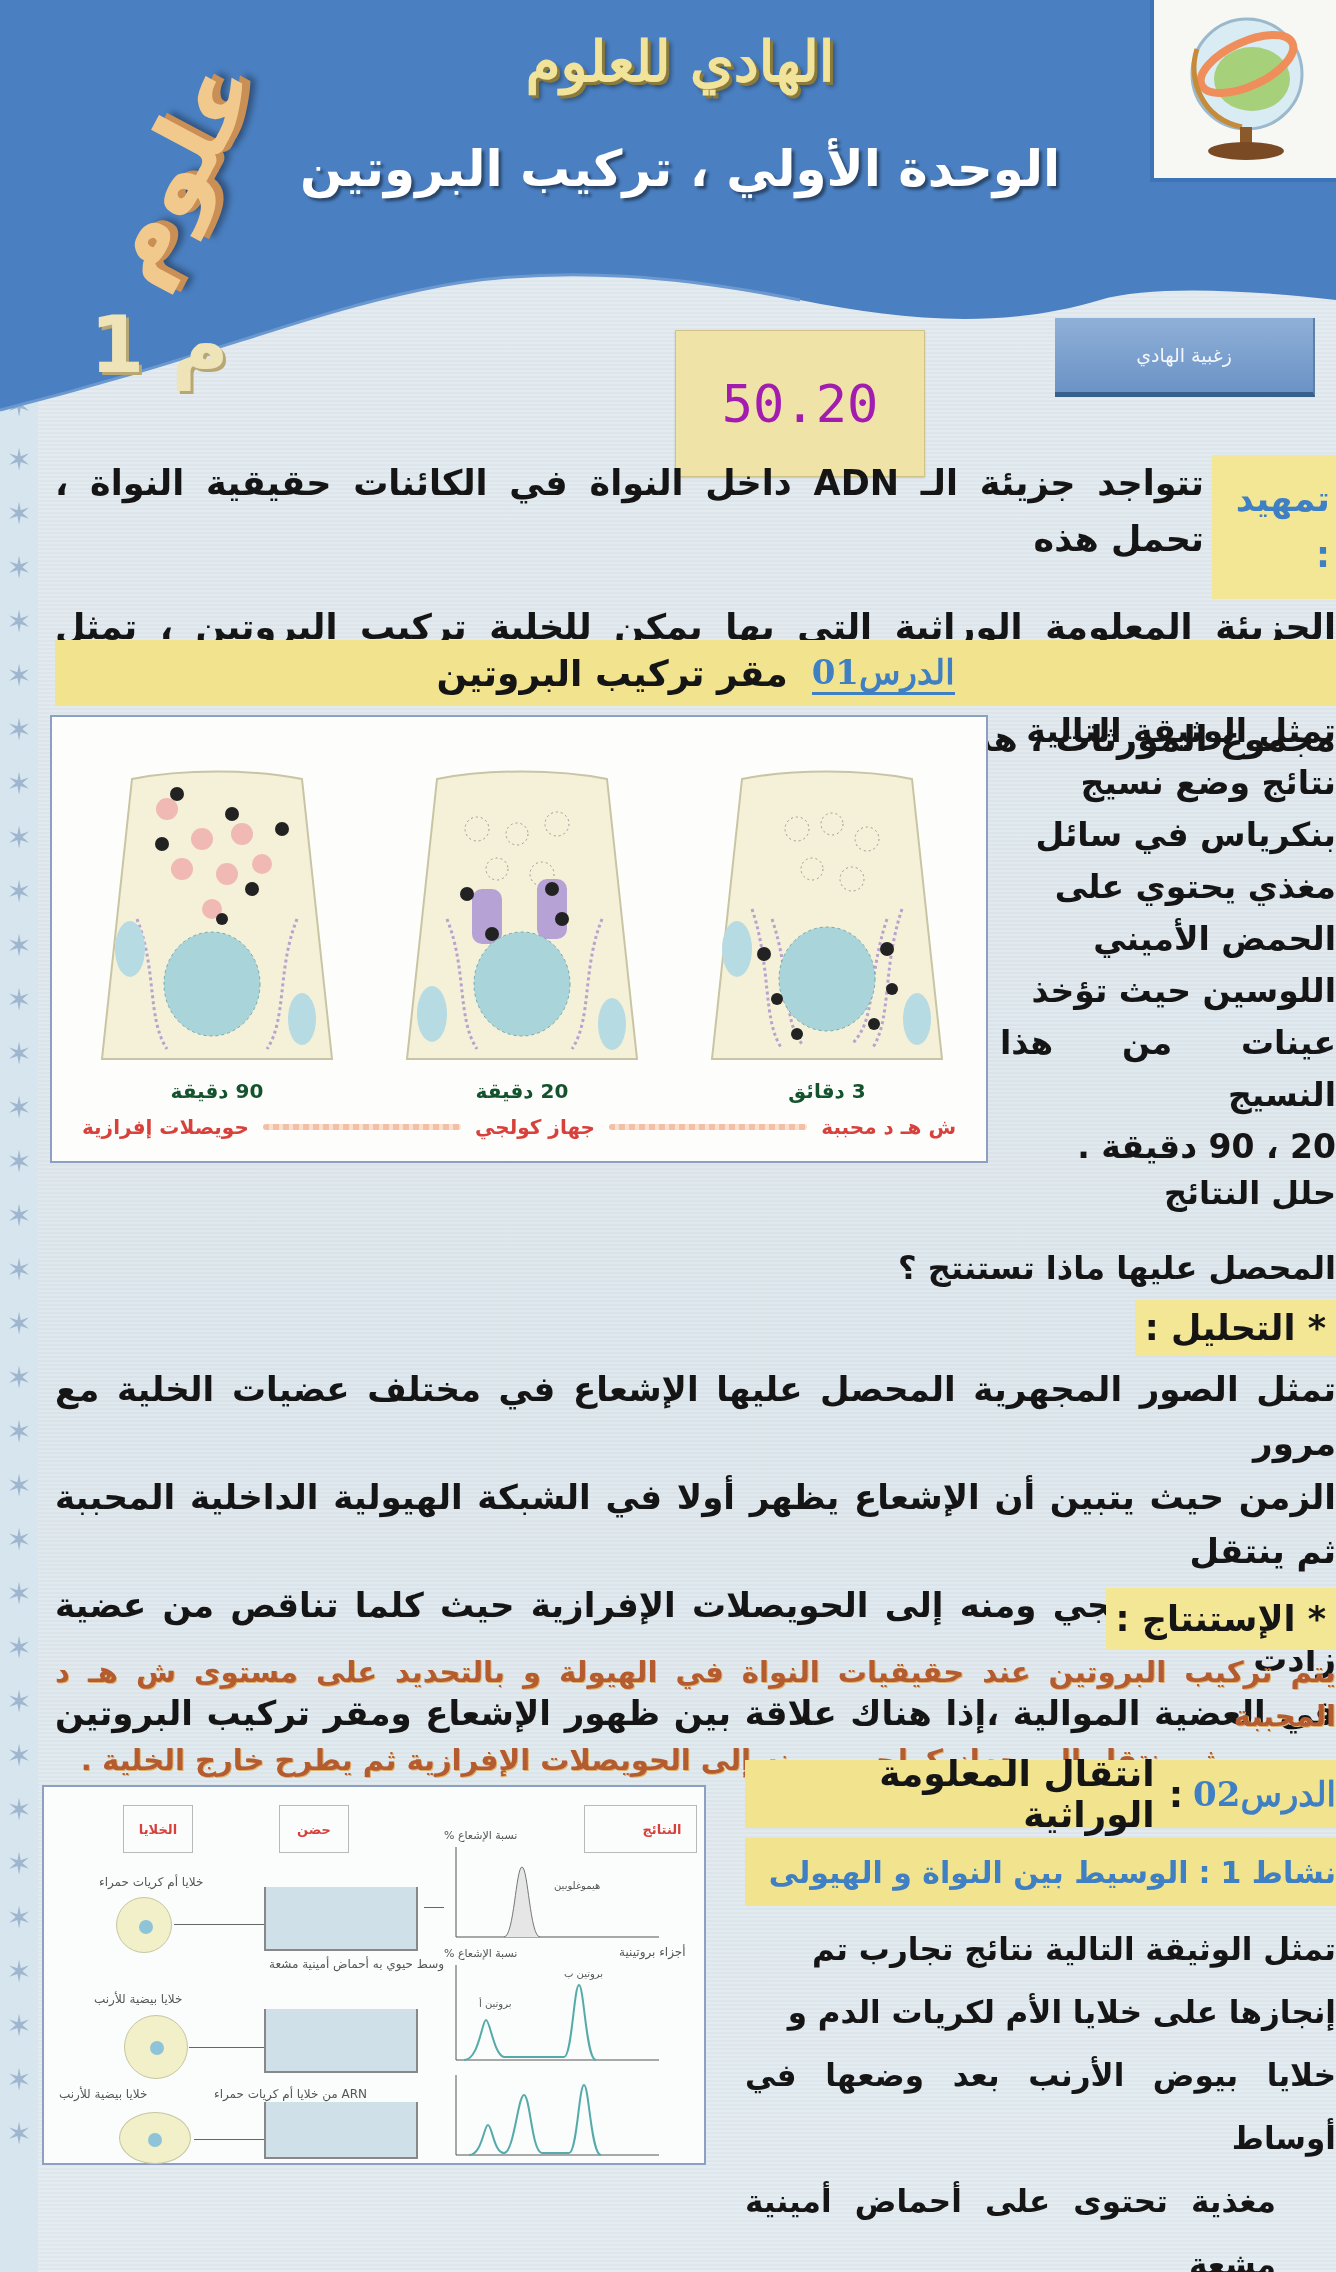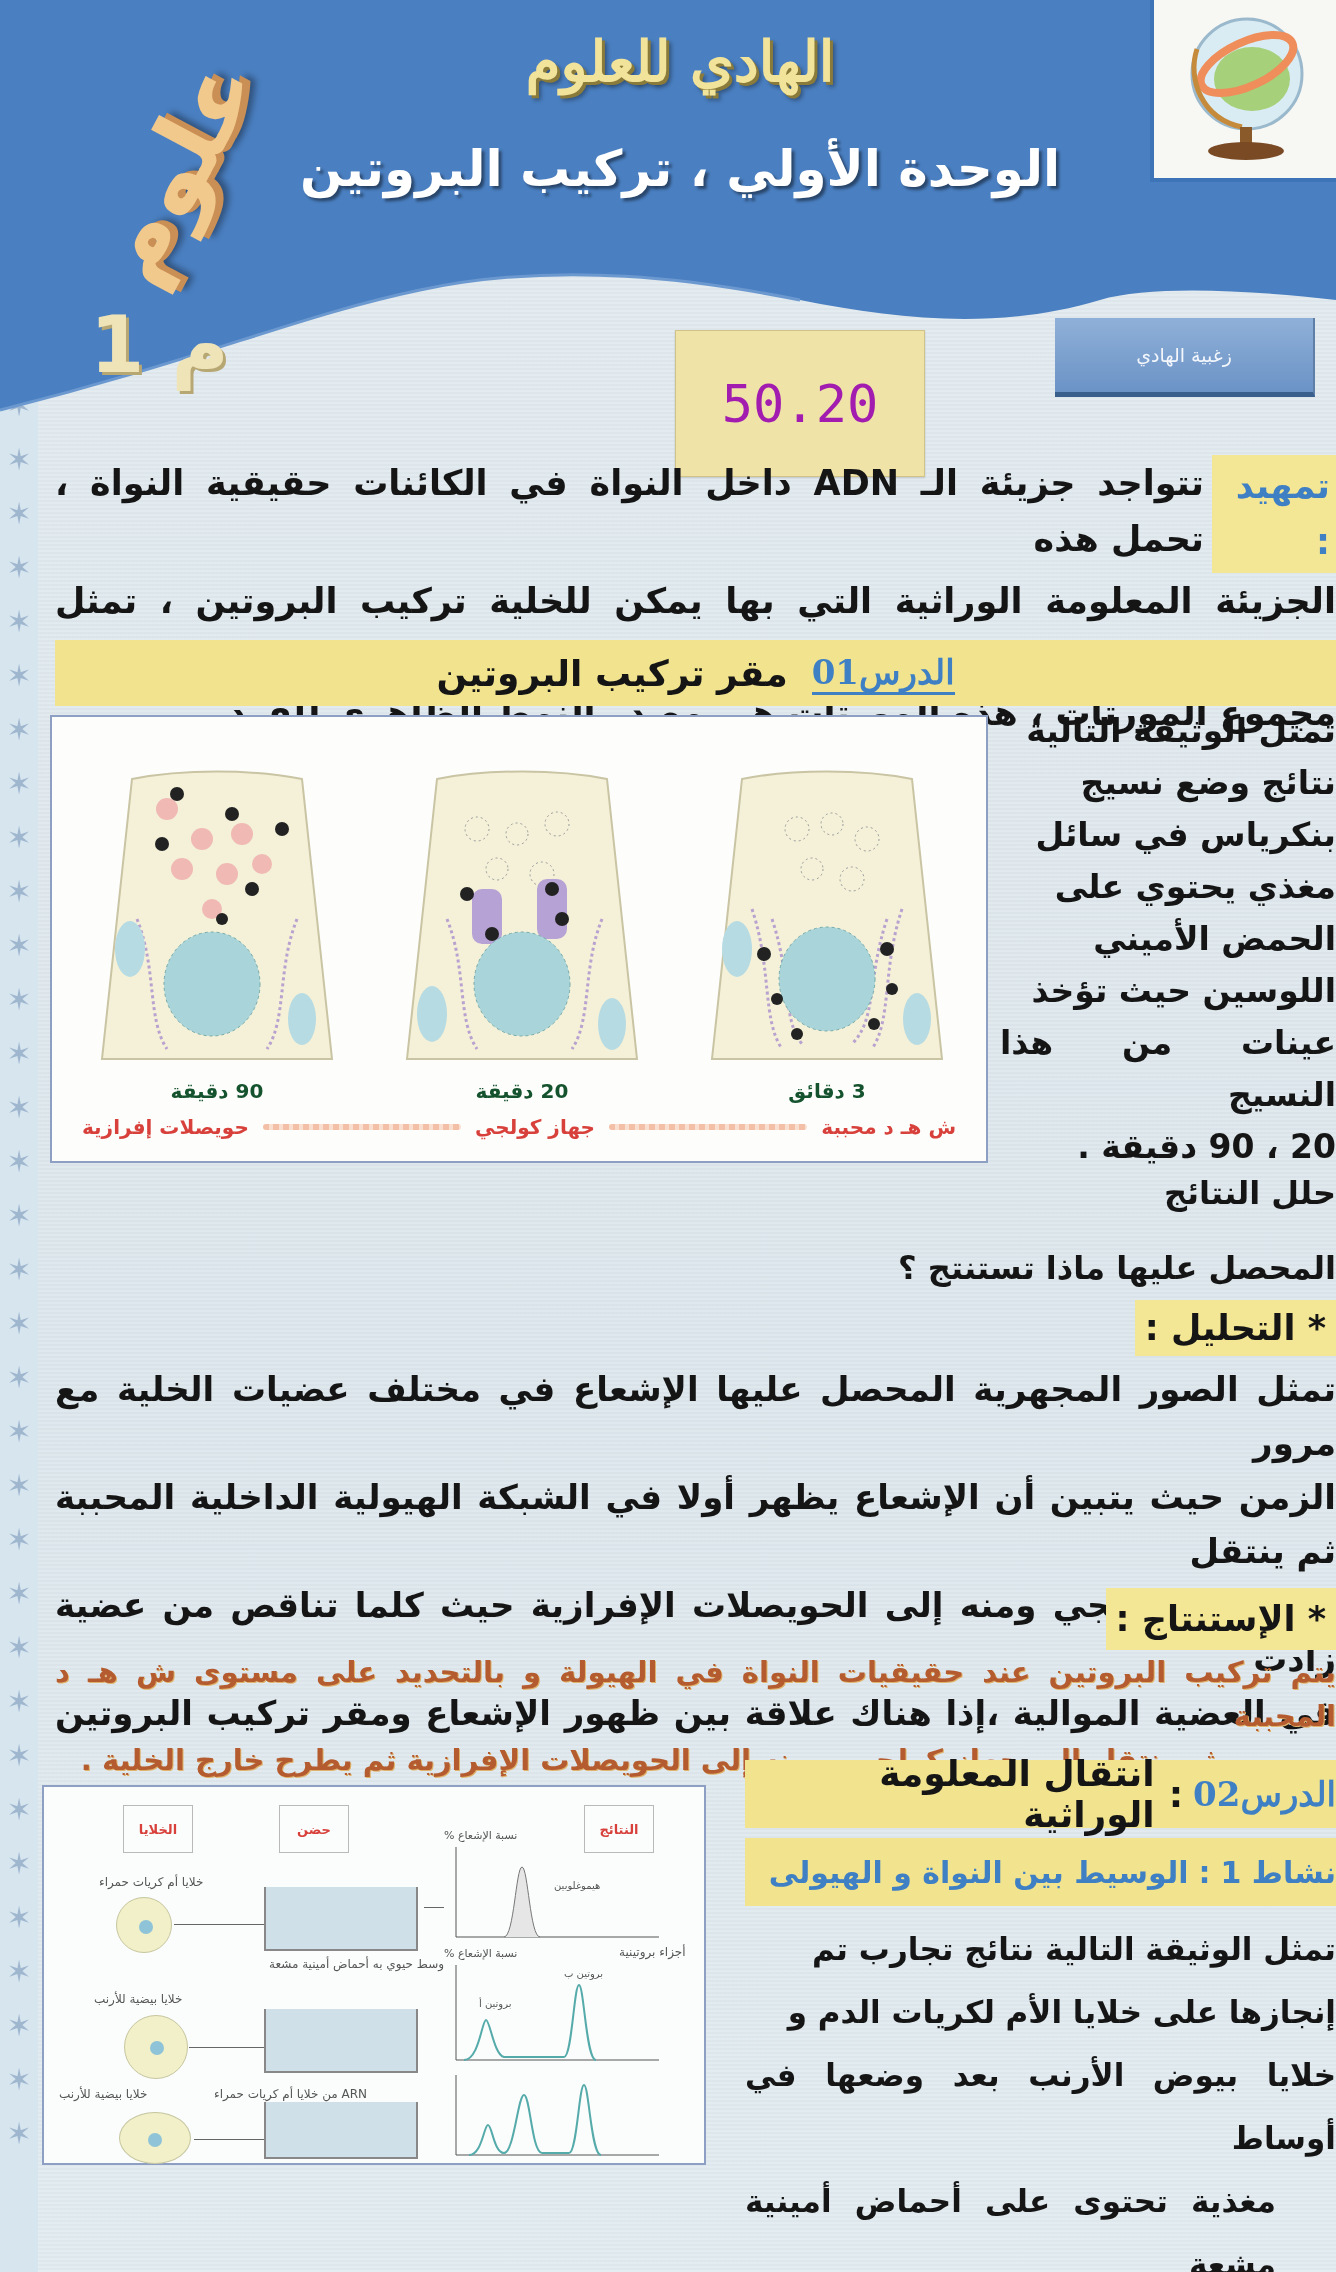--- a/index.html
+++ b/index.html
@@ -68,21 +68,21 @@
     display:flex; align-items:center; justify-content:center; direction:ltr;
     box-shadow:0 1px 2px rgba(0,0,0,0.15);
   }
 
   
   .txt {
     position:absolute; right:0; font-weight:bold; color:#151515;
     font-size:35px; line-height:56px; text-align:justify; text-align-last:right;
   }
   .label-hl {
-    display:inline-block; background:#f3e695; padding:3px 6px;
+    display:inline-block; background:#f3e695; padding:16px 6px;
   }
   .blue { color:#3f7fc4; }
   .brown { color:#b45c2f; text-shadow:1px 1px 0 #e0b36c; }
 
   .bar {
     position:absolute; background:#f2e48f; display:flex; align-items:center;
   }
   .bar .lesson-no { color:#3f7fc4; font-weight:bold; font-family:"DejaVu Serif",serif; font-size:34px; border-bottom:3px solid #3f7fc4; margin-left:24px; }
   .bar .lesson-title { font-weight:bold; font-size:36px; color:#151515; }
 
@@ -341,21 +341,21 @@
 </div>
 <div class="bar" style="left:745px; top:1838px; width:591px; height:68px; justify-content:flex-start; padding-right:8px; color:#4a86c8;">
   <span class="blue" style="font-weight:bold; font-size:30px; margin-left:10px;">نشاط 1</span>
   <span class="blue" style="font-weight:bold; font-size:30px; margin-left:10px;">:</span>
   <span class="blue" style="font-weight:bold; font-size:30px;">الوسيط بين النواة و الهيولى</span>
 </div>
 
 <div class="fig-exp">
   <div class="hdr" style="left:60px;margin-left:19px;">الخلايا</div>
   <div class="hdr" style="left:235px;">حضن</div>
-  <div class="hdr" style="left:540px;">النتائج</div>
+  <div class="hdr" style="left:540px;padding-left:43px;">النتائج</div>
 
   <div class="small" style="left:55px; top:88px;">خلايا أم كريات حمراء</div>
   <div class="egg" style="left:72px; top:110px; width:54px; height:54px;"></div>
   <div class="arrow-line" style="left:130px; top:137px; width:90px;"></div>
   <div class="beaker" style="left:220px; top:100px;"></div>
   <div class="arrow-line" style="left:380px; top:120px; width:20px;"></div>
   <svg style="position:absolute; left:400px; top:40px;" width="220" height="120">
     <text x="0" y="12" font-size="11" fill="#555">% نسبة الإشعاع</text>
     <line x1="12" y1="20" x2="12" y2="110" stroke="#555"></line>
       <line x1="12" y1="110" x2="215" y2="110" stroke="#555"></line>

